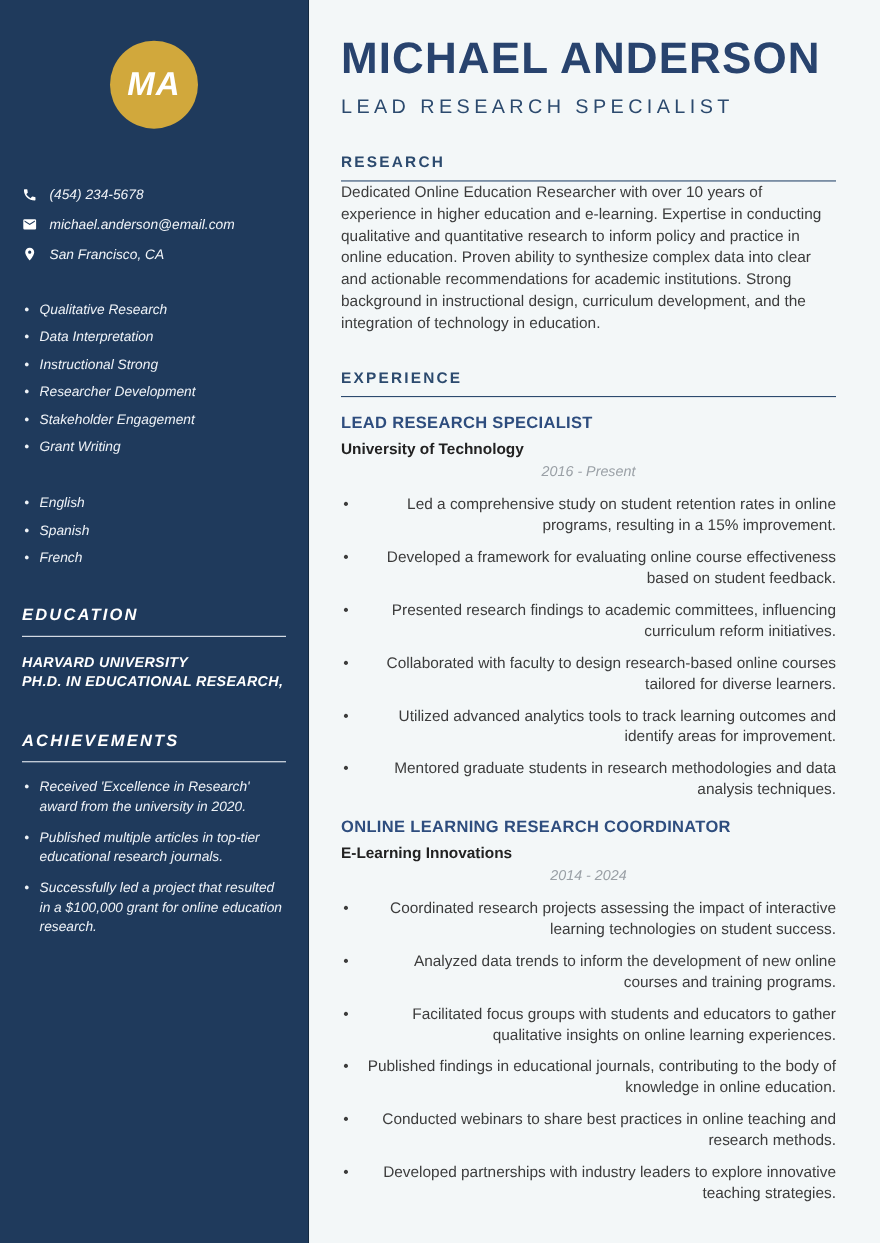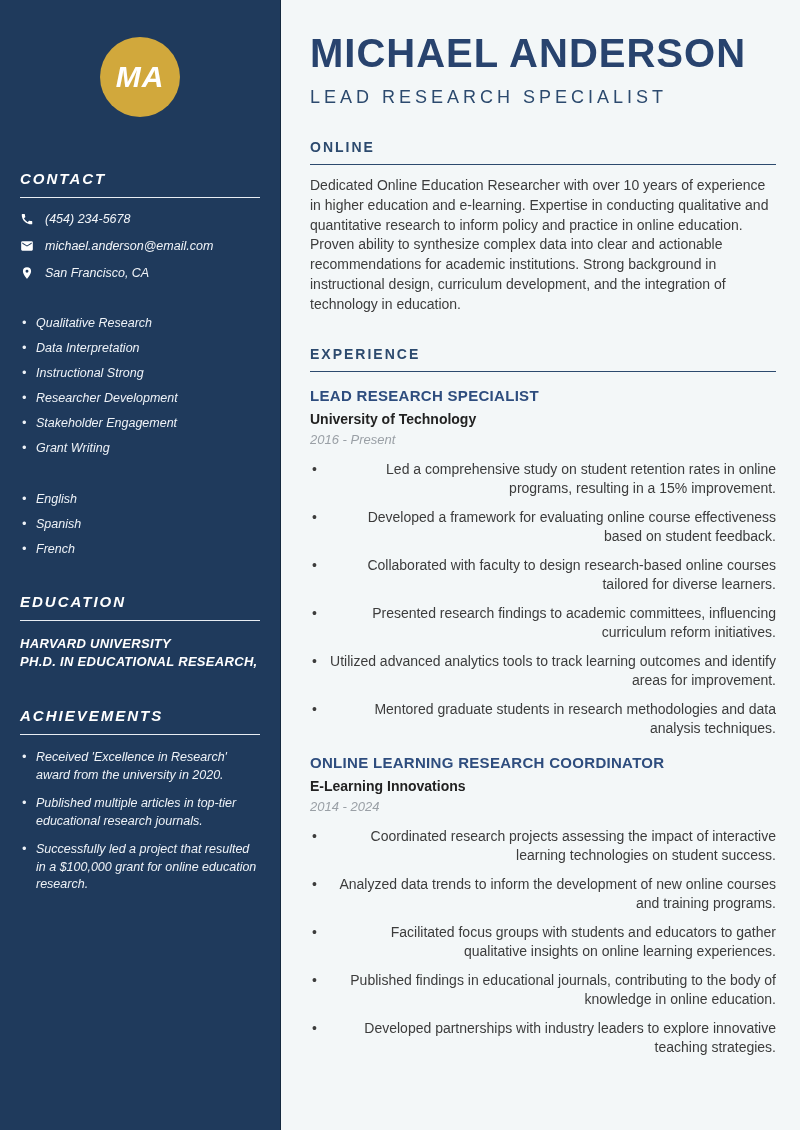--- a/index.html
+++ b/index.html
@@ -81,21 +81,21 @@
     font-weight: bold;
     line-height: 18px;
     color: #ffffff;
     letter-spacing: 0.3px;
   }
 
   
   .main {
     flex: 1;
     background: #f3f7f8;
-    padding: 33px 24px 20px 29px;
+    padding: 33px 40px 20px 29px;
   }
   .name {
     font-size: 40px;
     font-weight: 800;
     color: #28436e;
     letter-spacing: 1px;
     line-height: 1;
   }
   .job-subtitle {
     margin-top: 14px;
@@ -107,21 +107,20 @@
   .main-heading {
     margin-top: 31px;
     font-size: 14px;
     font-weight: bold;
     letter-spacing: 2px;
     color: #2c4a6e;
     padding-bottom: 9px;
     border-bottom: 1.5px solid #2c4a6e;
   }
   .profile-text {
-    margin-top: 11px;
     font-size: 14px;
     line-height: 19.8px;
     color: #3c3c3c;
   }
   .job { margin-top: 15px; }
   .job + .job { }
   .job-title {
     font-size: 15px;
     font-weight: bold;
     color: #2e4d7e;
@@ -131,20 +130,21 @@
     margin-top: 7px;
     font-size: 14px;
     font-weight: bold;
     color: #222222;
   }
   .job-dates {
     margin-top: 5px;
     font-size: 13px;
     font-style: italic;
     color: #9aa0a6;
+    text-align: center;
   }
   ul.job-bullets { list-style: none; margin-top: 13px; text-align: right; }
   ul.job-bullets li {
     position: relative;
     padding-left: 17px;
     font-size: 14px;
     line-height: 19.5px;
     color: #3c3c3c;
     margin-bottom: 9px;
   }
@@ -160,21 +160,20 @@
 
 <div class="page">
 
   <aside class="sidebar">
 
     <div class="avatar">
       <span>MA</span>
     </div>
 
     <section class="side-section first">
-      <div class="side-heading">CONTACT</div>
       <div class="contact-item">
         <span class="cicon">
           <svg viewBox="0 0 24 24">
               <path d="M6.62 10.79a15.05 15.05 0 0 0 6.59 6.59l2.2-2.2a1 1 0 0 1 1.02-.24c1.12.37 2.33.57 3.57.57a1 1 0 0 1 1 1V20a1 1 0 0 1-1 1C10.4 21 3 13.6 3 4.5a1 1 0 0 1 1-1H7.5a1 1 0 0 1 1 1c0 1.24.2 2.45.57 3.57a1 1 0 0 1-.25 1.02l-2.2 2.2z"></path>
             </svg>
         </span>
         <span>(454) 234-5678</span>
       </div>
       <div class="contact-item">
         <span class="cicon">
@@ -231,49 +230,50 @@
     </section>
 
   </aside>
 
   <main class="main">
 
     <h1 class="name">MICHAEL ANDERSON</h1>
     <div class="job-subtitle">LEAD RESEARCH SPECIALIST</div>
 
     <section>
-      <h2 class="main-heading">ONLINE</h2>
+      <h2 class="main-heading">RESEARCH</h2>
       <p class="profile-text">Dedicated Online Education Researcher with over 10 years of experience in higher education and e-learning. Expertise in conducting qualitative and quantitative research to inform policy and practice in online education. Proven ability to synthesize complex data into clear and actionable recommendations for academic institutions. Strong background in instructional design, curriculum development, and the integration of technology in education.</p>
     </section>
 
     <section>
       <h2 class="main-heading">EXPERIENCE</h2>
 
       <div class="job">
         <div class="job-title">LEAD RESEARCH SPECIALIST</div>
         <div class="job-company">University of Technology</div>
         <div class="job-dates">2016 - Present</div>
         <ul class="job-bullets">
           <li>Led a comprehensive study on student retention rates in online programs, resulting in a 15% improvement.</li>
           <li>Developed a framework for evaluating online course effectiveness based on student feedback.</li>
+          <li>Presented research findings to academic committees, influencing curriculum reform initiatives.</li>
           <li>Collaborated with faculty to design research-based online courses tailored for diverse learners.</li>
-          <li>Presented research findings to academic committees, influencing curriculum reform initiatives.</li>
           <li>Utilized advanced analytics tools to track learning outcomes and identify areas for improvement.</li>
           <li>Mentored graduate students in research methodologies and data analysis techniques.</li>
         </ul>
       </div>
 
       <div class="job">
         <div class="job-title">ONLINE LEARNING RESEARCH COORDINATOR</div>
         <div class="job-company">E-Learning Innovations</div>
         <div class="job-dates">2014 - 2024</div>
         <ul class="job-bullets">
           <li>Coordinated research projects assessing the impact of interactive learning technologies on student success.</li>
           <li>Analyzed data trends to inform the development of new online courses and training programs.</li>
           <li>Facilitated focus groups with students and educators to gather qualitative insights on online learning experiences.</li>
           <li>Published findings in educational journals, contributing to the body of knowledge in online education.</li>
+          <li>Conducted webinars to share best practices in online teaching and research methods.</li>
           <li>Developed partnerships with industry leaders to explore innovative teaching strategies.</li>
         </ul>
       </div>
     </section>
 
   </main>
 </div>
 
 </body></html>

